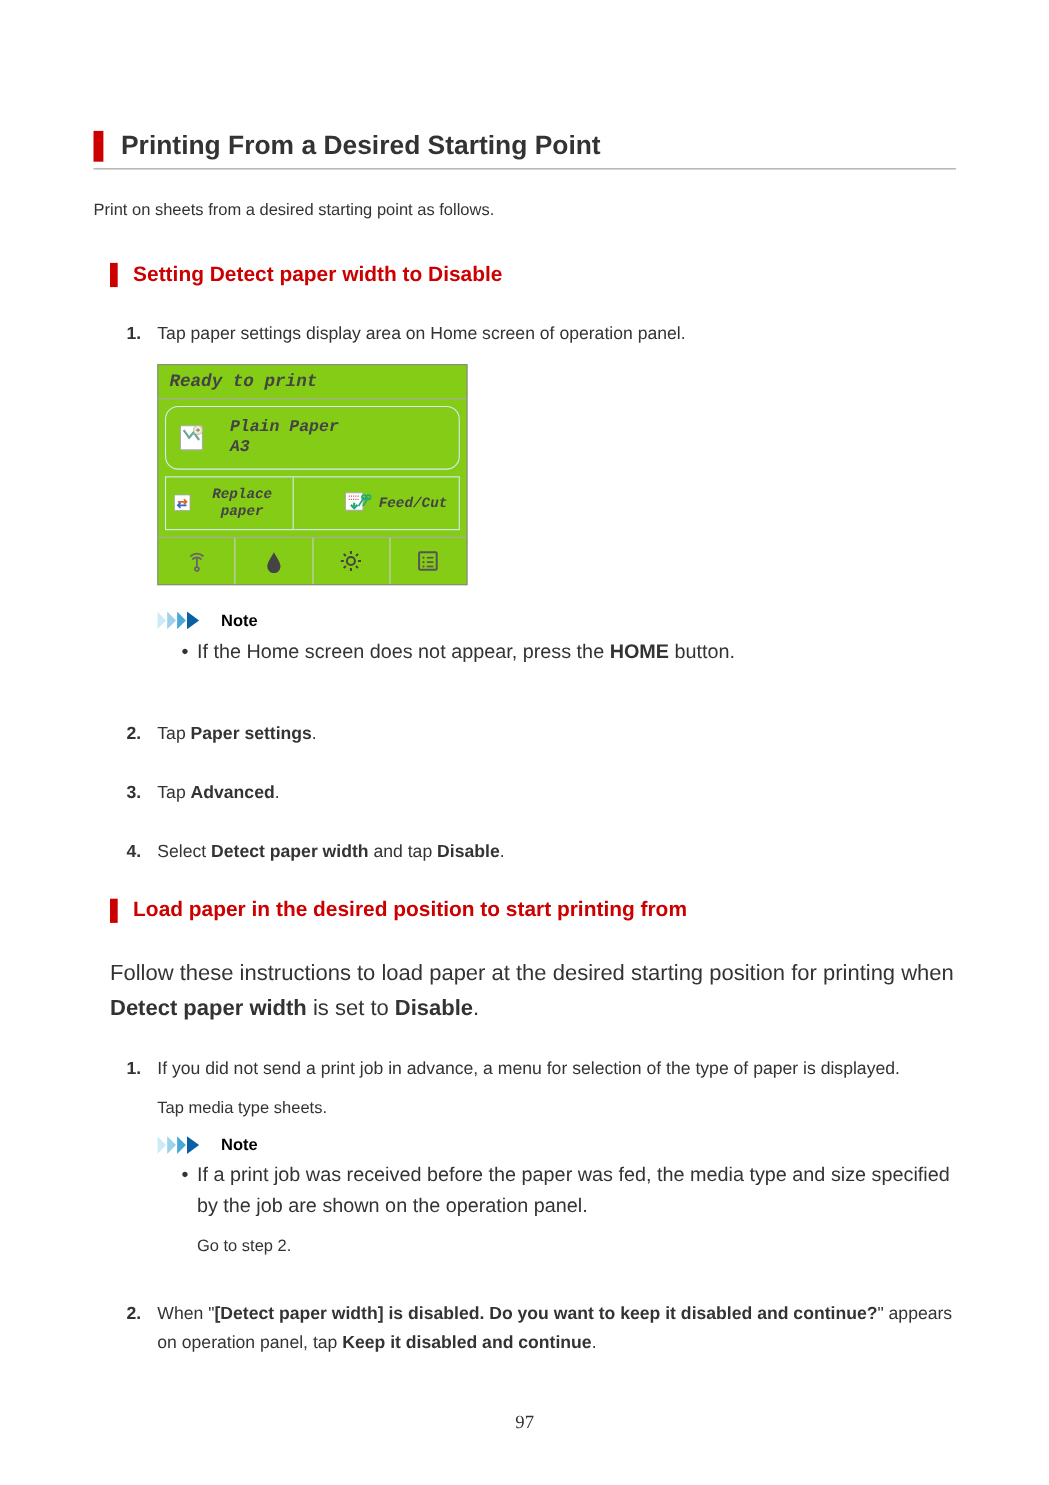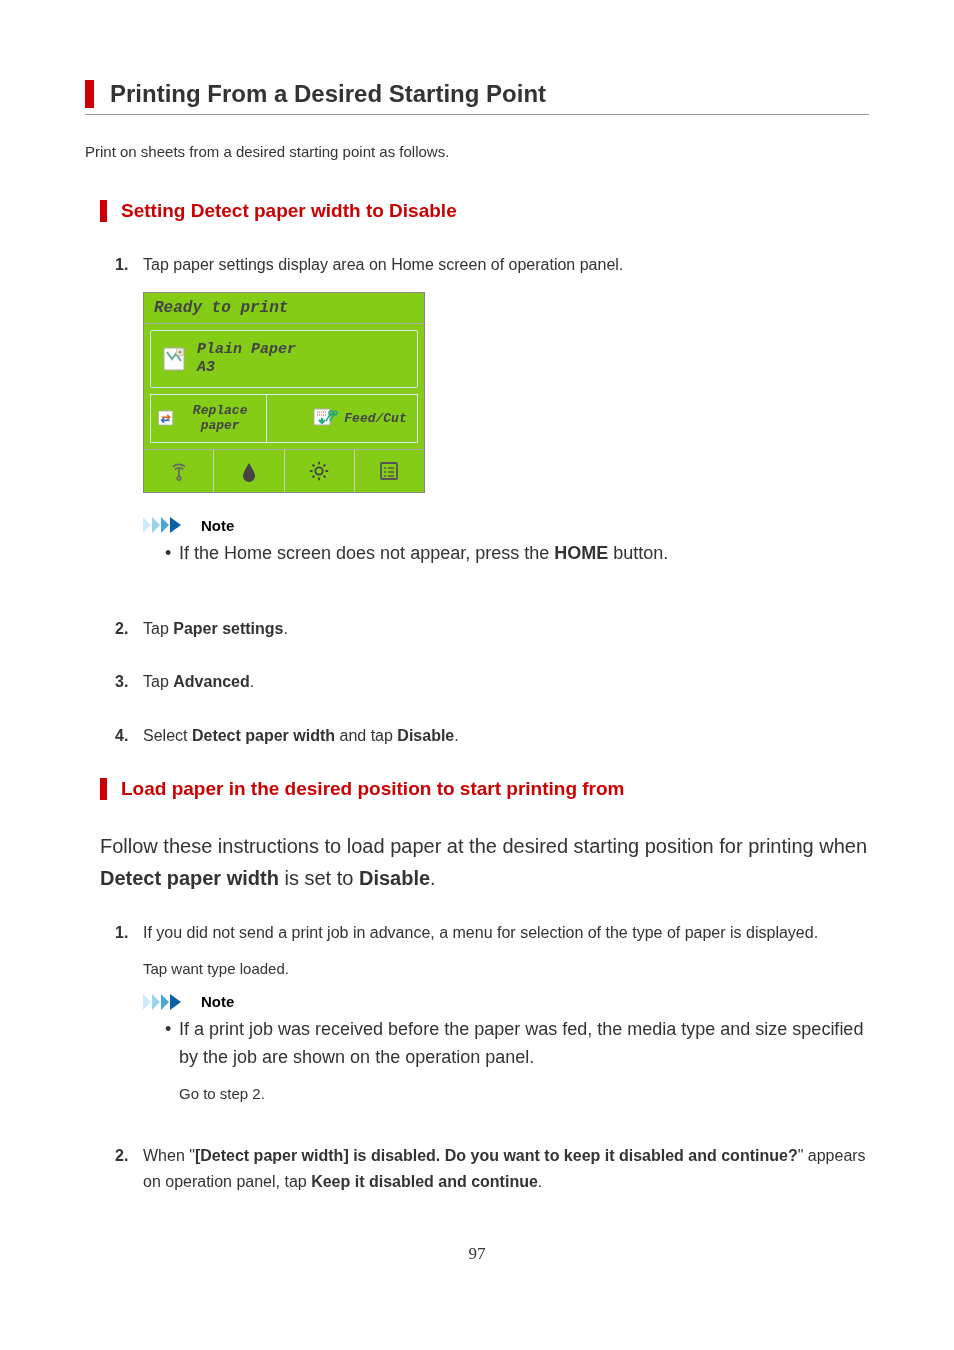--- a/index.html
+++ b/index.html
@@ -7,21 +7,21 @@
     padding: 0;
     font-family: Arial, Helvetica, sans-serif;
     font-size: 16px;
     color: #333;
     background: #fff;
   }
   .page {
     width: 954px;
     min-height: 1350px;
     box-sizing: border-box;
-    padding: 80px 85px 40px 85px;
+    padding: 119px 85px 40px 85px;
     position: relative;
   }
   .title-block {
     border-left: 9px solid #c00;
     padding-left: 16px;
     margin-bottom: 6px;
   }
   .title-block h1 {
     font-size: 24px;
     font-weight: bold;
@@ -86,25 +86,25 @@
     font-style: italic;
   }
   .scr-header {
     padding: 6px 10px;
     font-size: 16px;
     border-bottom: 1px solid #aaa;
   }
   .scr-paper {
     display: flex;
     align-items: center;
-    gap: 8px;
+    gap: 20px;
     padding: 10px 10px;
     margin: 6px;
     border: 1px solid #d8e8ff;
-    border-radius: 2px;
+    border-radius: 12px;
   }
   .scr-paper-icon {
     width: 28px;
     height: 28px;
     display: flex;
     align-items: center;
     justify-content: center;
   }
   .scr-two {
     display: flex;
@@ -340,21 +340,21 @@
   <div class="section2-intro">
     <span>Follow these instructions to load paper at the desired starting position for printing when </span><b>Detect paper width</b><span> is set to </span><b>Disable</b><span>.</span>
   </div>
 
   <ol class="steps">
     <li>
       <div class="step-row">
         <span class="step-num">1.</span>
         <span class="step-text">If you did not send a print job in advance, a menu for selection of the type of paper is displayed.</span>
       </div>
-      <div class="step-subtext">Tap want type loaded.</div>
+      <div class="step-subtext">Tap media type sheets.</div>
 
       <div class="note-box">
         <div class="note-header">
           <span class="note-arrows">
             <svg width="50" height="16" viewBox="0 0 50 16">
               <path d="M0 0 L8 8 L0 16 Z" fill="#cfeaf7"></path>
               <path d="M9 0 L17 8 L9 16 Z" fill="#9cd2eb"></path>
               <path d="M18 0 L26 8 L18 16 Z" fill="#4aa8d8"></path>
               <path d="M27 0 L38 8 L27 16 Z" fill="#0a5fa5"></path>
             </svg>

